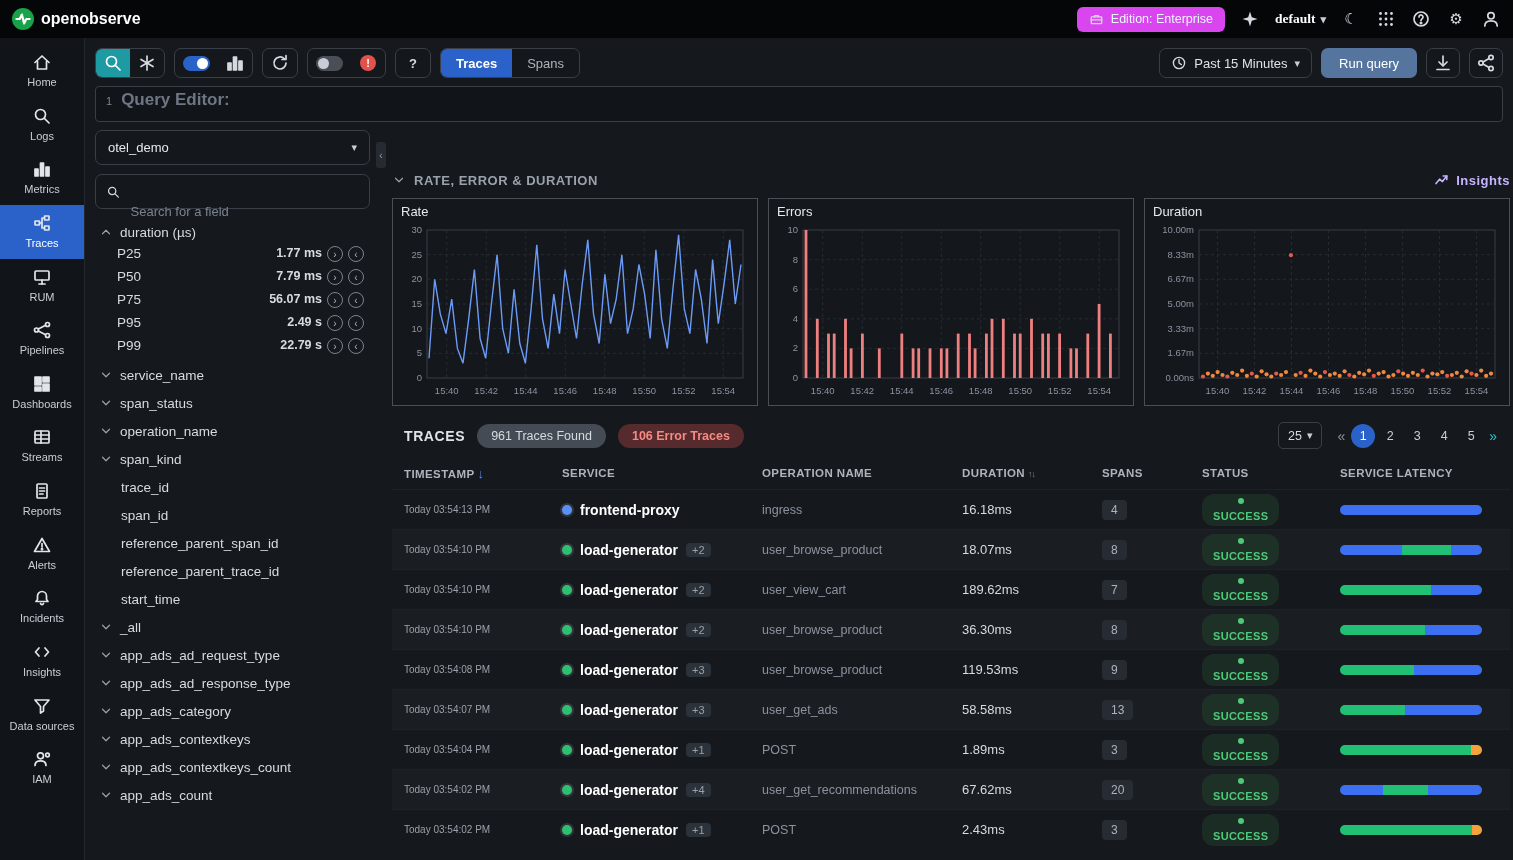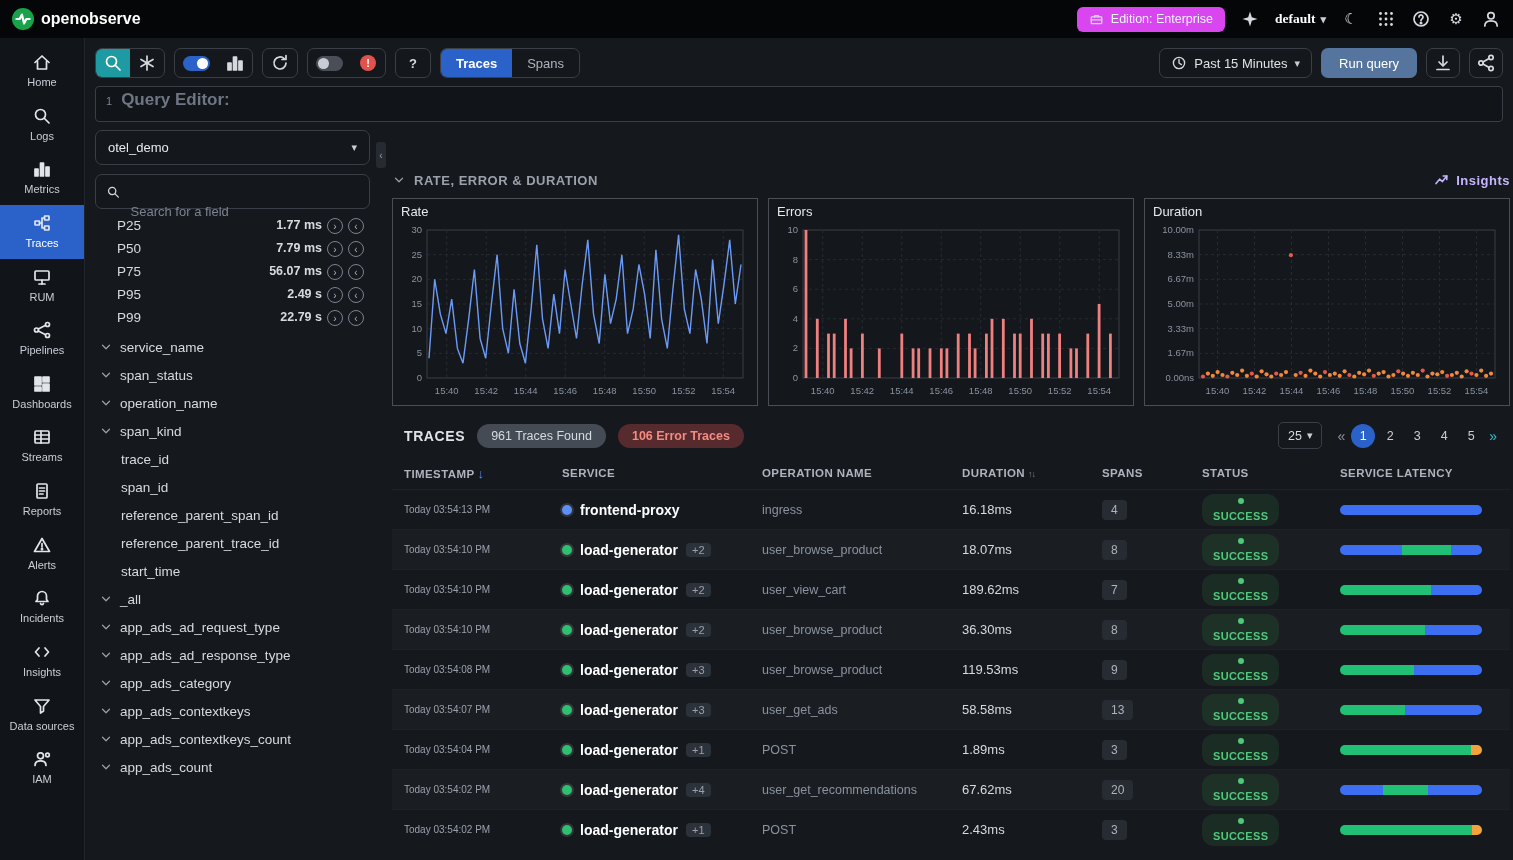--- a/index.html
+++ b/index.html
@@ -438,20 +438,28 @@
       <div class="field-search">
         <span class="tico" style="width:16px;height:16px">
             <svg viewBox="0 0 20 20" width="100%" height="100%" fill="none" stroke="currentColor" stroke-width="1.7" stroke-linecap="round" stroke-linejoin="round">
               <circle cx="8.5" cy="8.5" r="5"></circle>
               <line x1="12.5" y1="12.5" x2="17" y2="17"></line>
             </svg>
           </span>
         <input type="text" placeholder="Search for a field" style="">
       </div>
       <div class="field-list" id="field-list">
+          <div class="field-row">
+            <span class="chev">
+              <svg viewBox="0 0 20 20" width="100%" height="100%" fill="none" stroke="currentColor" stroke-width="1.7" stroke-linecap="round" stroke-linejoin="round">
+                <polyline points="5,12.5 10,7.5 15,12.5"></polyline>
+              </svg>
+            </span>
+            <span>duration (µs)</span>
+          </div>
           <div class="field-sub">
             <span>P25</span>
             <span class="val">1.77 ms</span>
             <span class="circ">›</span>
             <span class="circ">‹</span>
           </div>
           <div class="field-sub">
             <span>P50</span>
             <span class="val">7.79 ms</span>
             <span class="circ">›</span>

